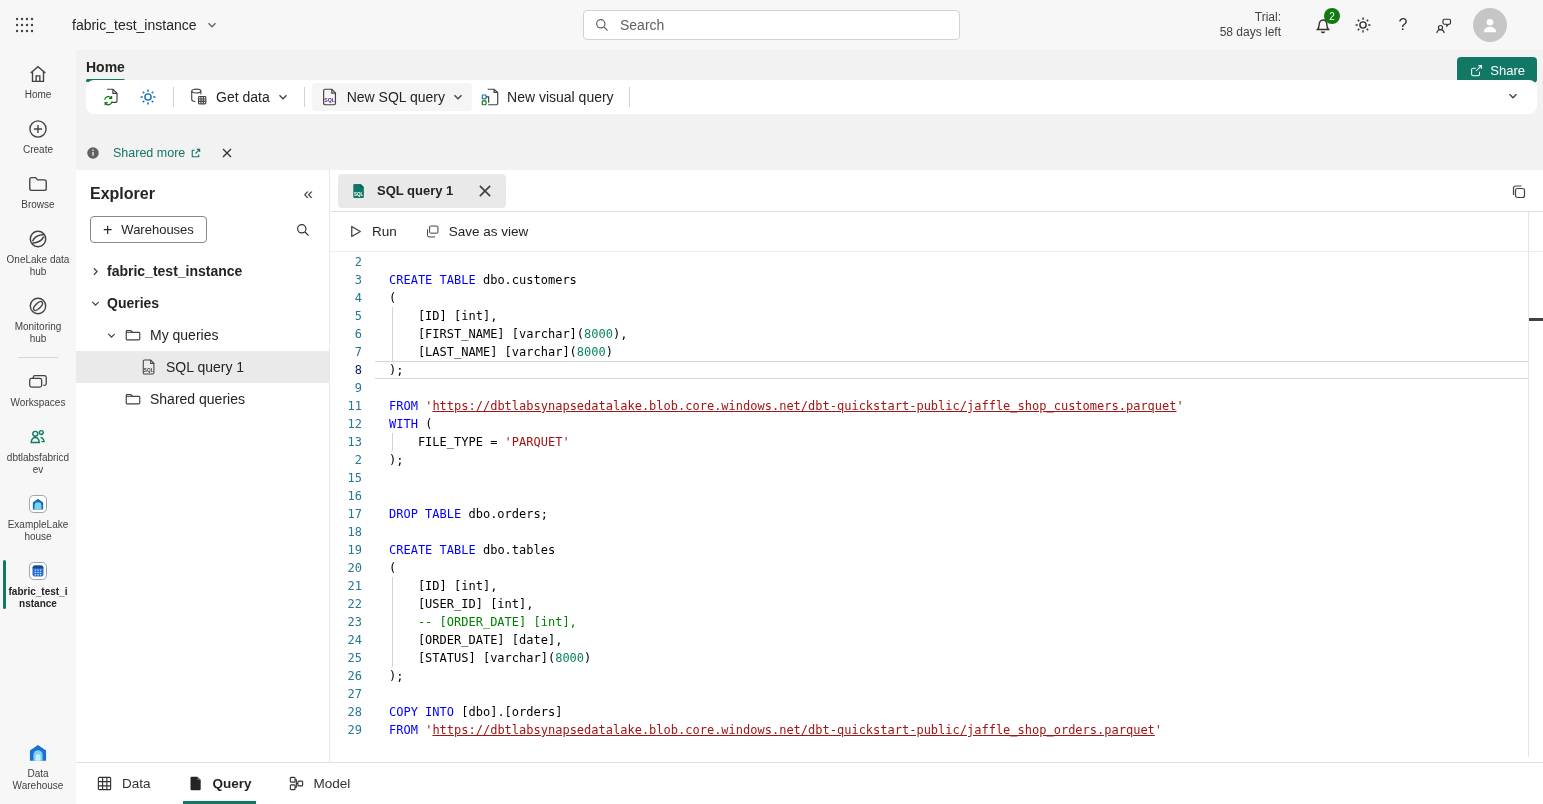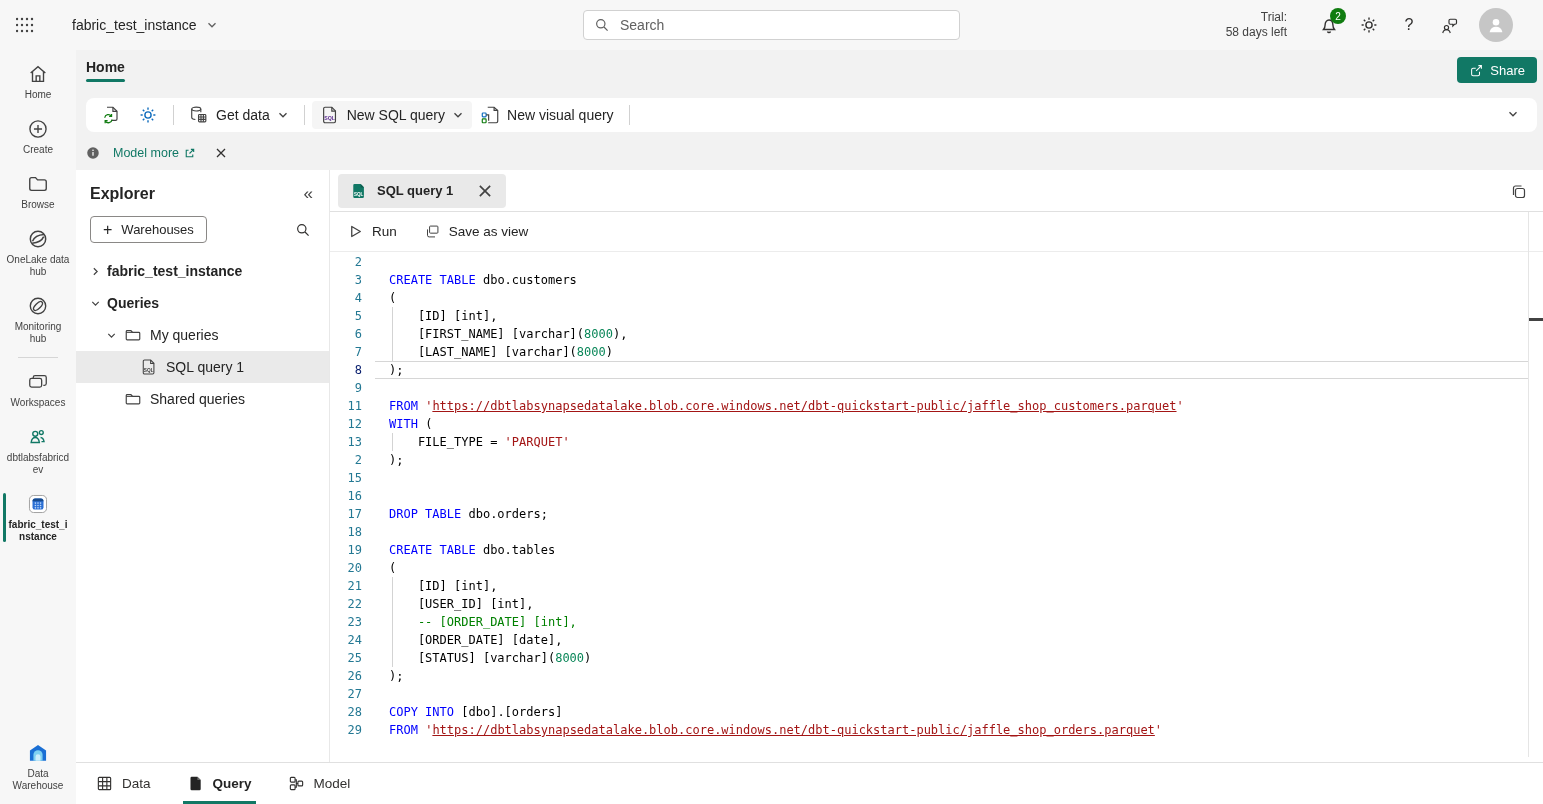--- a/index.html
+++ b/index.html
@@ -12,21 +12,21 @@
   
   .header{position:absolute;left:0;top:0;right:0;height:50px;background:#f7f7f7;display:flex;align-items:center}
   .waffle-btn{width:50px;height:50px;display:flex;align-items:center;justify-content:center;cursor:pointer;color:#424242}
   .ws-switch{display:flex;align-items:center;gap:9px;font-size:14px;color:#242424;margin-left:22px;cursor:pointer}
   .ws-switch .ic{color:#616161}
   .search-box{position:absolute;left:583px;top:10px;width:377px;height:30px;background:#fff;border:1px solid #d1d1d1;
     border-radius:4px;display:flex;align-items:center;padding:0 10px;gap:8px}
   .search-box input{border:0;outline:0;flex:1;font-size:14px;font-family:"Liberation Sans",sans-serif;color:#242424;background:transparent}
   .search-box input::placeholder{color:#616161}
   .search-box .ic{color:#616161}
-  .header-right{position:absolute;right:10px;top:0;height:50px;display:flex;align-items:center;padding-right:20px}
+  .header-right{position:absolute;right:16px;top:0;height:50px;display:flex;align-items:center;padding-right:20px}
   .trial{font-size:12px;color:#424242;text-align:right;line-height:15px;margin-right:22px}
   .hbtn{width:40px;height:40px;display:flex;align-items:center;justify-content:center;color:#323130;position:relative;cursor:pointer}
   .hbtn .glyph{width:20px;height:20px}
   .badge{position:absolute;top:3px;right:3px;background:var(--badge);color:#fff;font-size:10px;min-width:16px;height:16px;
     border-radius:8px;display:flex;align-items:center;justify-content:center;padding:0 3px}
   .help-q{font-size:16px;color:#323130}
   .avatar{width:34px;height:34px;border-radius:50%;background:#c6c6c6;display:flex;align-items:center;justify-content:center;margin-left:10px;cursor:pointer}
   .avatar svg{width:22px;height:22px}
 
   
@@ -42,21 +42,21 @@
 
   
   .main{position:absolute;left:76px;top:50px;right:0;bottom:0}
   .ribbon{position:absolute;left:0;top:0;right:0;height:120px;background:#f2f2f2}
   .home-row{position:absolute;left:10px;top:5px;right:6px;height:30px;display:flex;align-items:center}
   .home-tab{display:inline-flex;flex-direction:column;font-size:14px;font-weight:bold;color:#242424;cursor:pointer}
   .home-tab::after{content:"";height:3px;background:var(--accent);border-radius:2px;margin-top:4px}
   .share{margin-left:auto;background:var(--accent);color:#fff;height:26px;border-radius:4px;display:flex;align-items:center;gap:6px;
     padding:0 12px;font-size:13px;cursor:pointer}
   .share .ic svg{width:15px;height:15px}
-  .toolbar{position:absolute;left:10px;top:48px;right:6px;height:34px;background:#fff;border-radius:8px;display:flex;align-items:center;padding:0 8px}
+  .toolbar{position:absolute;left:10px;top:30px;right:6px;height:34px;background:#fff;border-radius:8px;display:flex;align-items:center;padding:0 8px}
   .tbtn{display:flex;align-items:center;gap:7px;height:28px;padding:0 8px;border-radius:4px;font-size:14px;color:#242424;cursor:pointer;white-space:nowrap}
   .tbtn.hl{background:#f5f5f5}
   .tbtn .cdn{color:#424242}
   .tico{width:20px;height:20px}
   .tsep{width:1px;height:20px;background:#d1d1d1;margin:0 7px}
   .ribbon-caret{margin-left:auto;margin-right:10px;color:#424242;cursor:pointer}
 
   .banner{position:absolute;left:10px;top:88px;right:6px;height:30px;display:flex;align-items:center;font-size:12.5px;color:#323130}
   .banner .info{width:14px;height:14px;margin-right:8px}
   .learn{color:var(--accent);display:flex;gap:4px;align-items:center;margin-left:5px;cursor:pointer}
@@ -272,20 +272,30 @@
           <span class="ric" style="color: rgb(17, 120, 101);">
             <svg viewBox="0 0 24 24" fill="none" stroke="currentColor" stroke-width="1.5">
               <circle cx="9" cy="8.5" r="2.7"></circle>
               <circle cx="15.6" cy="7.2" r="2.1"></circle>
               <path d="M4.5 18c.5-3.4 2.4-5.4 4.5-5.4s4 2 4.5 5.4z"></path>
               <path d="M14.8 12.6c1.9.2 3.3 1.8 3.8 4.4h-2.8"></path>
             </svg>
           </span>
           <span class="rlabel">dbtlabsfabricdev</span>
         </div>
+        <div class="rail-item">
+          <span class="ric">
+            <svg viewBox="0 0 24 24">
+              <rect x="2.7" y="2.7" width="18.6" height="18.6" rx="4.5" fill="#fff" stroke="#9a9a9a"></rect>
+              <path d="M12 6.2l5.6 4.1V18H6.4v-7.7z" fill="#0f6cbd"></path>
+              <path d="M12 10a3.8 3.8 0 013.8 3.8V18H8.2v-4.2A3.8 3.8 0 0112 10z" fill="#7cd0f0"></path>
+            </svg>
+          </span>
+          <span class="rlabel">ExampleLakehouse</span>
+        </div>
         <div class="rail-item active">
           <span class="ric">
             <svg viewBox="0 0 24 24">
               <rect x="2.7" y="2.7" width="18.6" height="18.6" rx="4.5" fill="#fff" stroke="#9a9a9a"></rect>
               <rect x="6" y="6" width="12" height="12" rx="2.4" fill="#2b6fd4"></rect>
               <path d="M6 9c0-1.7 1.3-3 3-3h6c1.7 0 3 1.3 3 3z" fill="#174a8c"></path>
               <g fill="#bcd7f8">
                 <circle cx="9.2" cy="11" r="0.9"></circle>
                 <circle cx="12" cy="11" r="0.9"></circle>
                 <circle cx="14.8" cy="11" r="0.9"></circle>
@@ -406,21 +416,21 @@
 
       <div class="banner">
         <span class="ic info">
             <svg viewBox="0 0 16 16">
               <circle cx="8" cy="8" r="6.6" fill="#616161"></circle>
               <rect x="7.3" y="6.9" width="1.4" height="4.2" fill="#fff"></rect>
               <circle cx="8" cy="4.9" r="0.95" fill="#fff"></circle>
             </svg>
           </span>
         <span class="learn">
-          <span>Model more</span>
+          <span>Shared more</span>
           <span class="ic">
               <svg width="13" height="13" viewBox="0 0 14 14" fill="none" stroke="currentColor" stroke-width="1.2">
                 <path d="M6 3.5H3.5v7h7V8M8.5 2.5h3v3M11.2 2.8L7 7"></path>
               </svg>
             </span>
         </span>
         <div class="bclose">
           <span class="ic">
               <svg width="14" height="14" viewBox="0 0 14 14" stroke="currentColor" stroke-width="1.3">
                 <path d="M3 3l8 8M11 3l-8 8"></path>

